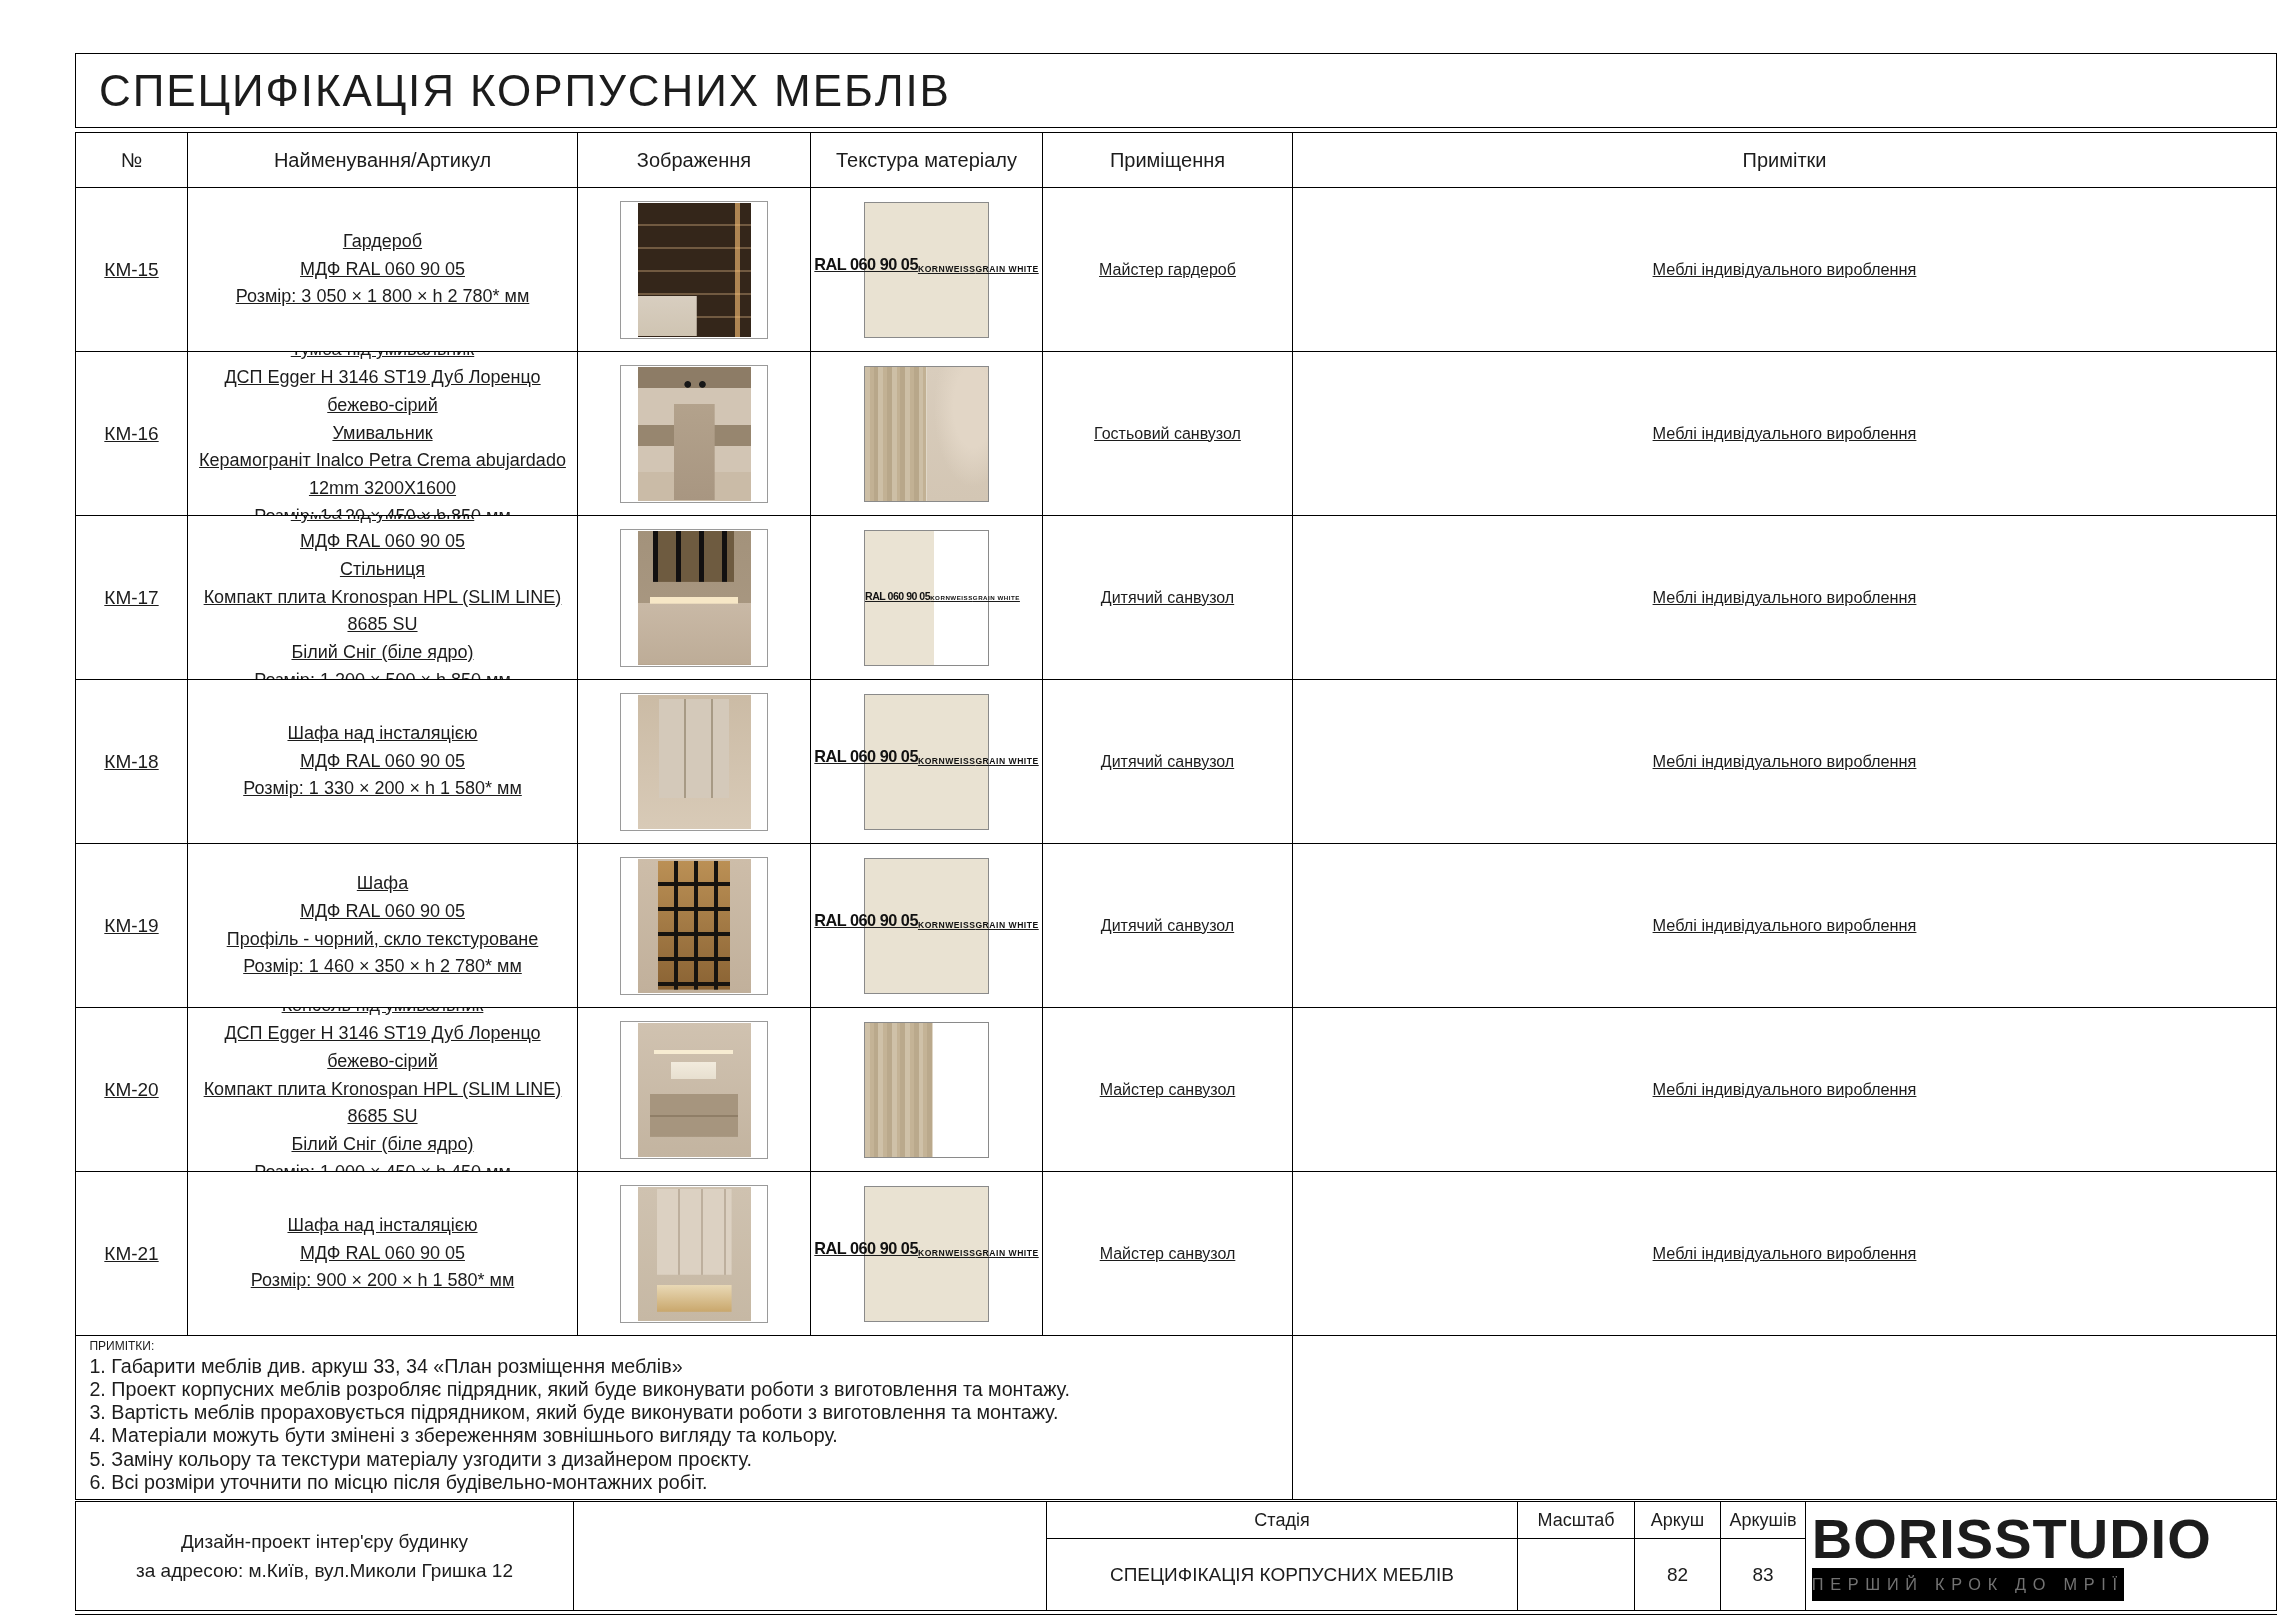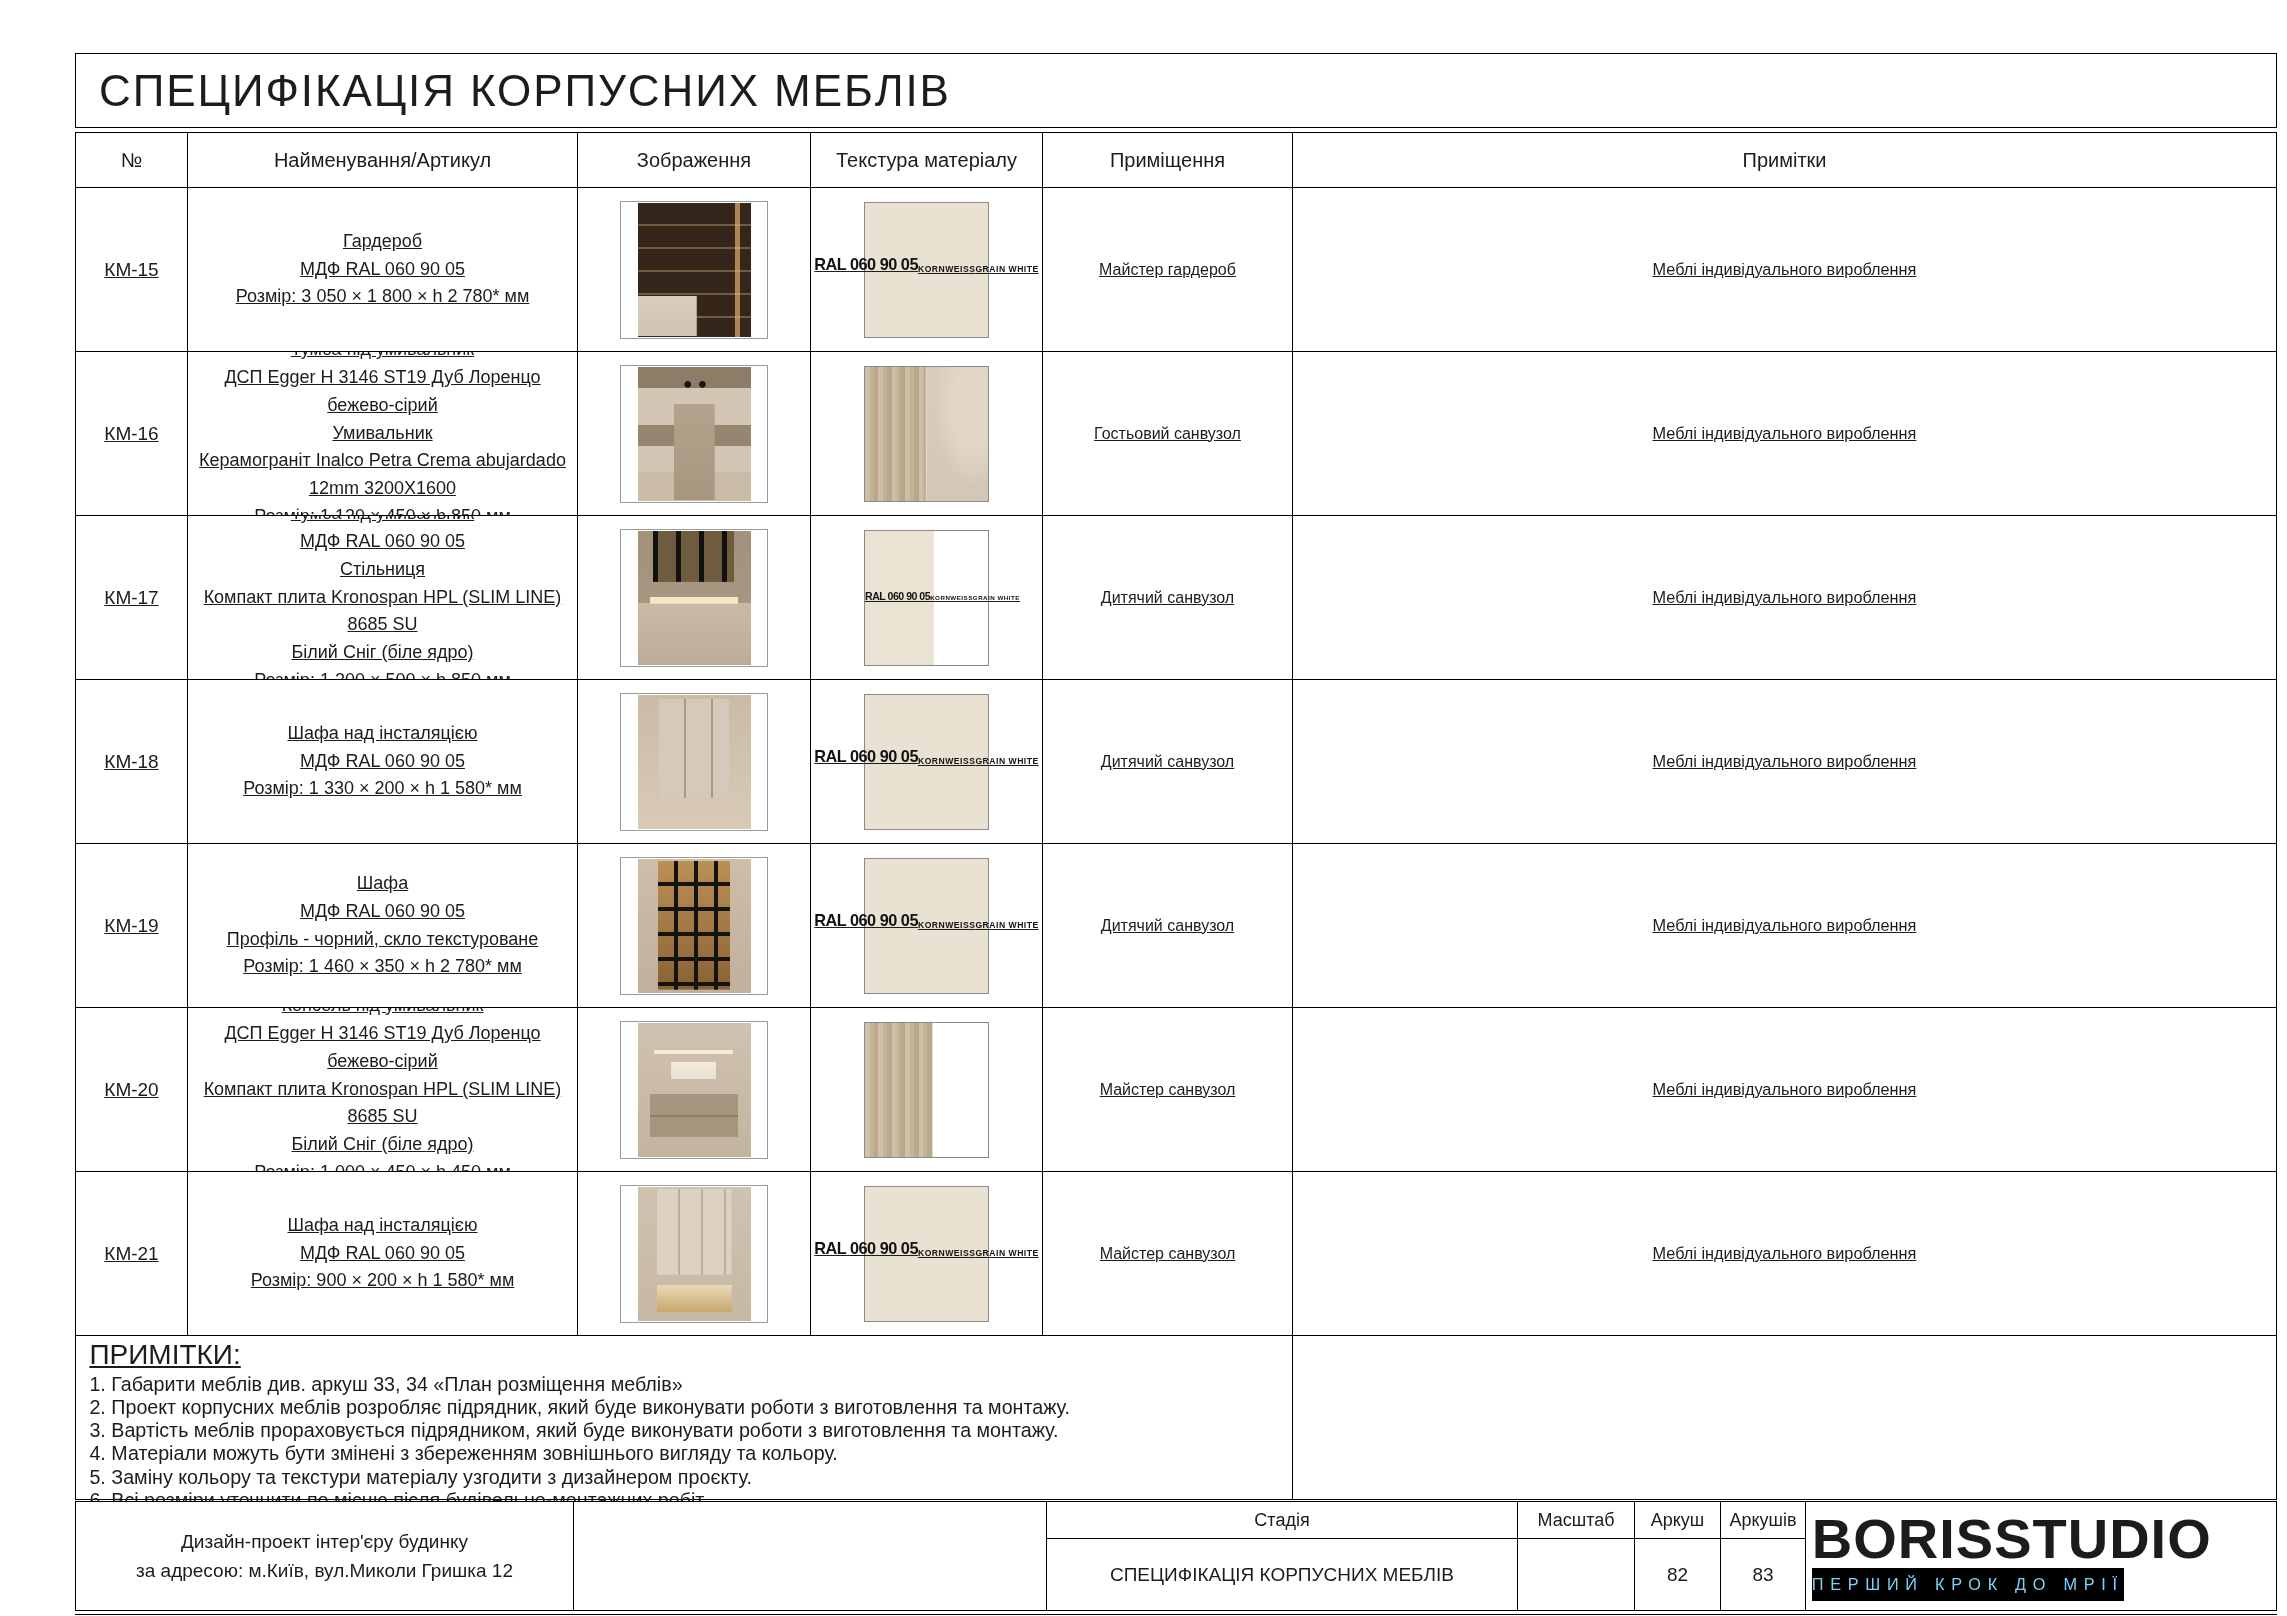--- a/index.html
+++ b/index.html
@@ -84,40 +84,40 @@
   .tex-l2{font-size:8.6px;font-weight:bold;letter-spacing:0.5px;line-height:1.9;white-space:nowrap;}
   .tex-paint-half .tex-label{width:56%;margin-right:44%;}
   .tex-paint-half .tex-l1{font-size:10.6px;margin-bottom:3.8px;}
   .tex-paint-half .tex-l2{font-size:6.2px;line-height:1.8;}
 
   
   .notes-box{position:absolute;left:75px;top:1333px;width:2202px;height:167px;
              border:1.9px solid #000;border-top:none;box-sizing:border-box;display:flex;}
   .notes-left{width:1217px;border-right:1px solid #000;box-sizing:border-box;
               padding:5.8px 3.8px 0 13.4px;}
-  .notes-title{font-size:28px;text-decoration:underline;margin-bottom:1.9px;}
+  .notes-title{font-size:12px;margin-bottom:1.9px;}
   .note-line{font-size:19.7px;line-height:1.18;}
   .notes-right{flex:1;}
 
   
   .footer{position:absolute;left:75px;top:1501px;width:2202px;height:110px;
           border:1.9px solid #000;box-sizing:border-box;display:grid;
           grid-template-columns:498px 473px 471px 117px 86px 85px 469px;background:#fff;}
   .fbox{border-right:1.9px solid #000;display:flex;flex-direction:column;box-sizing:border-box;}
   .fbox:last-child{border-right:none;}
   .fbox .fhead{height:36px;border-bottom:1.9px solid #000;display:flex;align-items:center;
                justify-content:center;font-size:18px;flex:none;}
   .fbox .fbody{flex:1;display:flex;align-items:center;justify-content:center;
                font-size:19px;text-align:center;}
   .f-project{justify-content:center;align-items:center;font-size:19px;line-height:1.55;
              text-align:center;}
   .f-logo{align-items:flex-start;justify-content:center;padding:1.9px 5.8px;}
   .brand{font-size:56px;font-weight:bold;letter-spacing:1px;text-align:center;line-height:1.0;
          white-space:nowrap;}
-  .brand-bar{background:#000;color:#7dd3fc;margin-top:1.9px;height:33px;display:flex;
+  .brand-bar{background:#000;color:#737373;margin-top:1.9px;height:33px;display:flex;
              align-items:center;justify-content:center;font-size:16.3px;letter-spacing:6.7px;
              white-space:nowrap;}
   .bottom-line{position:absolute;left:75px;top:1614px;width:2202px;border-top:1.9px solid #000;}
 </style>
 </head>
 <body>
 
 <div class="sheet">
 
   <div class="title-box">

